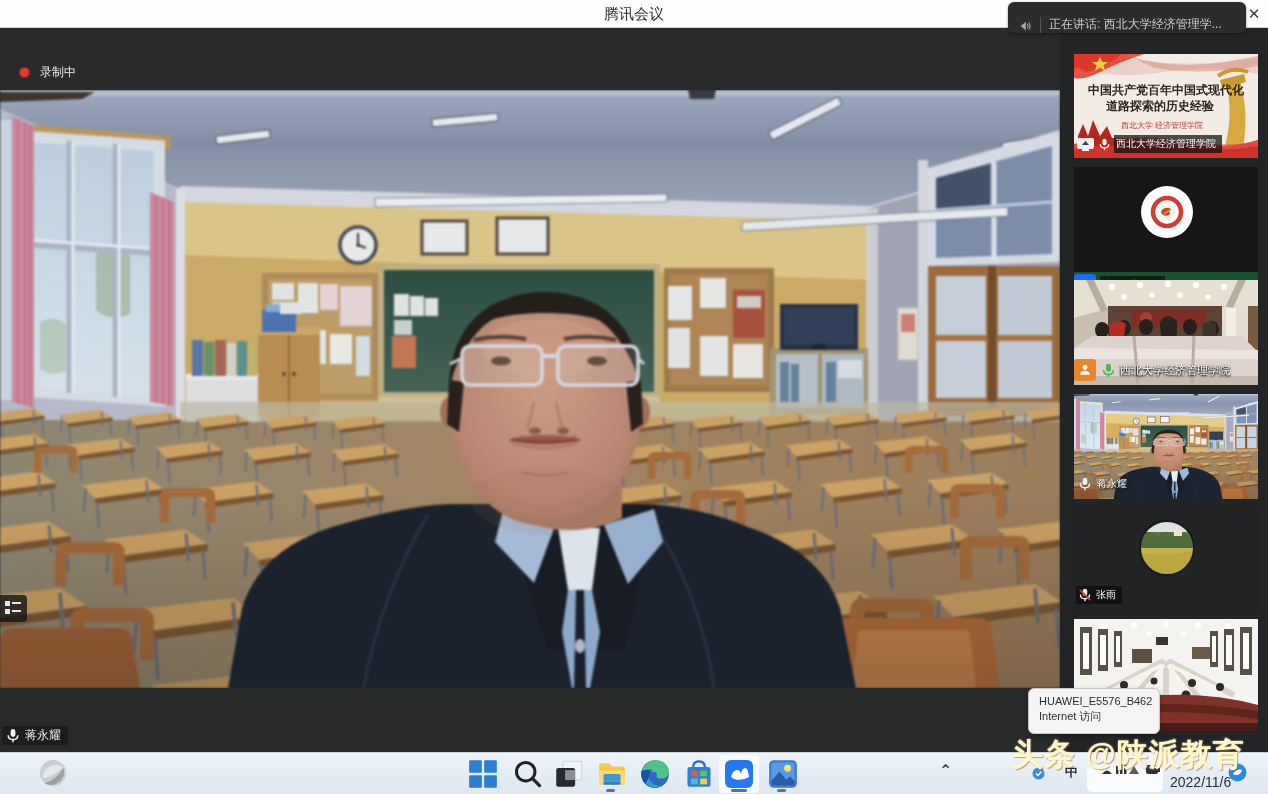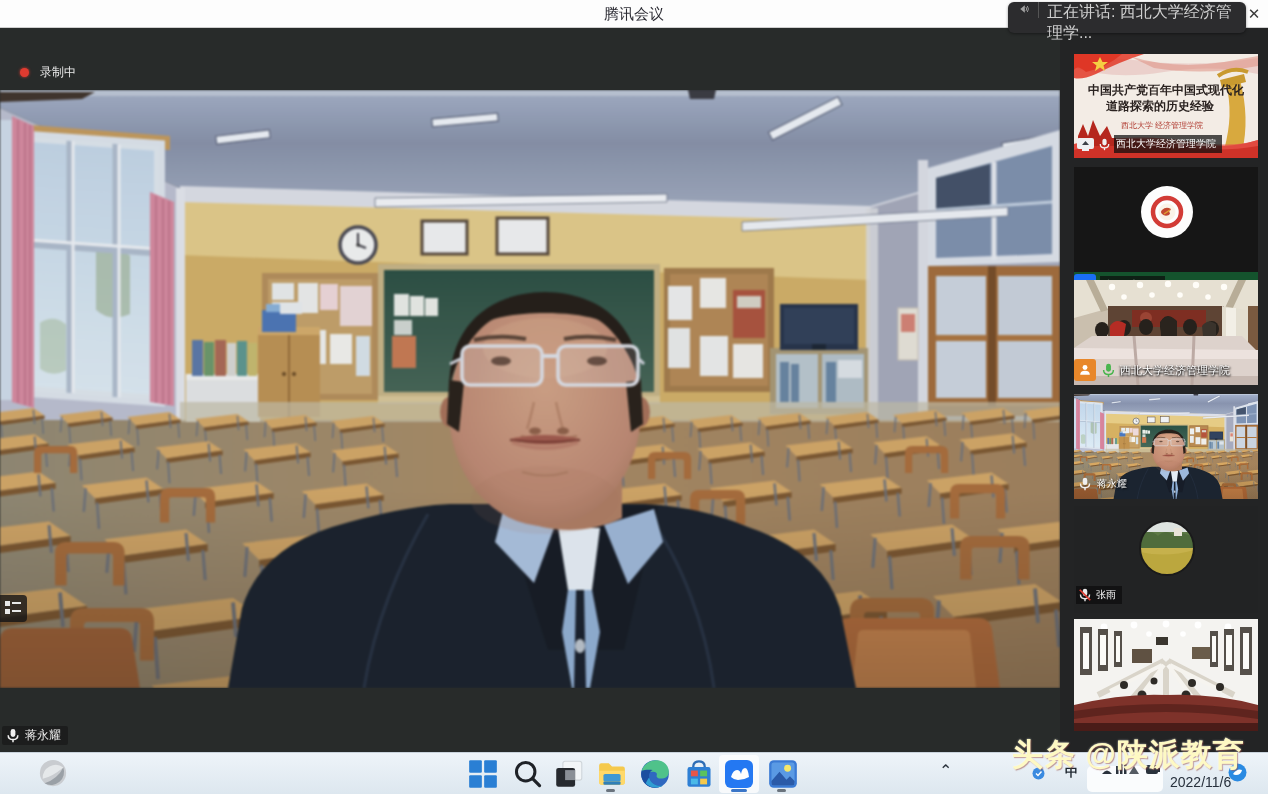--- a/index.html
+++ b/index.html
@@ -7,22 +7,22 @@
     font-family:"Liberation Sans", sans-serif; }
   #stage { position:relative; width:1268px; height:794px; }
   .abs { position:absolute; }
 
   
   #titlebar { left:0; top:0; width:1268px; height:28px; background:#fdfdfd;
     border-bottom:1px solid #cfcfcf; }
   #titletext { left:0; top:0; width:1268px; height:28px; line-height:28px;
     text-align:center; font-size:15px; color:#2b2b33; }
   #notif { left:1008px; top:2px; width:238px; height:31px; background:#2c2c2e;
-    border-radius:6px; color:#cfcfcf; font-size:16px; display:flex;
-    align-items:flex-start; box-shadow:0 1px 3px rgba(0,0,0,.4); }
+    border-radius:6px; color:#cfcfcf; font-size:12px; display:flex;
+    align-items:flex-end; box-shadow:0 1px 3px rgba(0,0,0,.4); }
   #notif .nicon { width:14px; height:14px; margin-left:10px; opacity:.85; }
   #notif .nsep { width:1px; height:16px; background:#555; margin:0 8px 0 8px; }
   #closex { left:1244px; top:4px; width:20px; height:20px; color:#3a3a3a;
     font-size:15px; line-height:20px; text-align:center; }
 
   
   #appbg { left:0; top:28px; width:1268px; height:724px; background:#282b2a; }
   #sidebarbg { left:1060px; top:28px; width:208px; height:724px; background:#232425; }
 
   
@@ -657,20 +657,21 @@
           <circle cx="68" cy="76" r="4.5"></circle>
           <circle cx="112" cy="76" r="4.5"></circle>
           <circle cx="146" cy="68" r="4"></circle>
       </g>
       <path d="M0,112 L0,86 Q50,74 92,76 Q140,74 184,86 L184,112 Z" fill="#7e322a"></path>
       <path d="M0,92 Q92,78 184,92 L184,100 Q92,86 0,100 Z" fill="#5f241e"></path>
       <path d="M0,104 L184,104 L184,112 L0,112 Z" fill="#4a1c18"></path>
     </svg>
   </div>
 
+  <div class="abs" id="tooltip">HUAWEI_E5576_B462<br>Internet 访问</div>
 
   <div class="abs" id="taskbar">
 
     <svg class="tk" style="left:38px;top:5px" width="32" height="32" viewBox="0 0 32 32">
       <circle cx="16" cy="16" r="14" fill="#c9ccd0"></circle>
       <path d="M5,22 a14,14 0 0 1 22,-12 q-12,10 -22,12" fill="#e5e8ea"></path>
       <path d="M27,10 a14,14 0 0 1 -20,17 q14,-5 20,-17" fill="#9aa0a6"></path>
     </svg>
 
     <svg class="tk" style="left:468px" width="26" height="26" viewBox="0 0 26 26">

